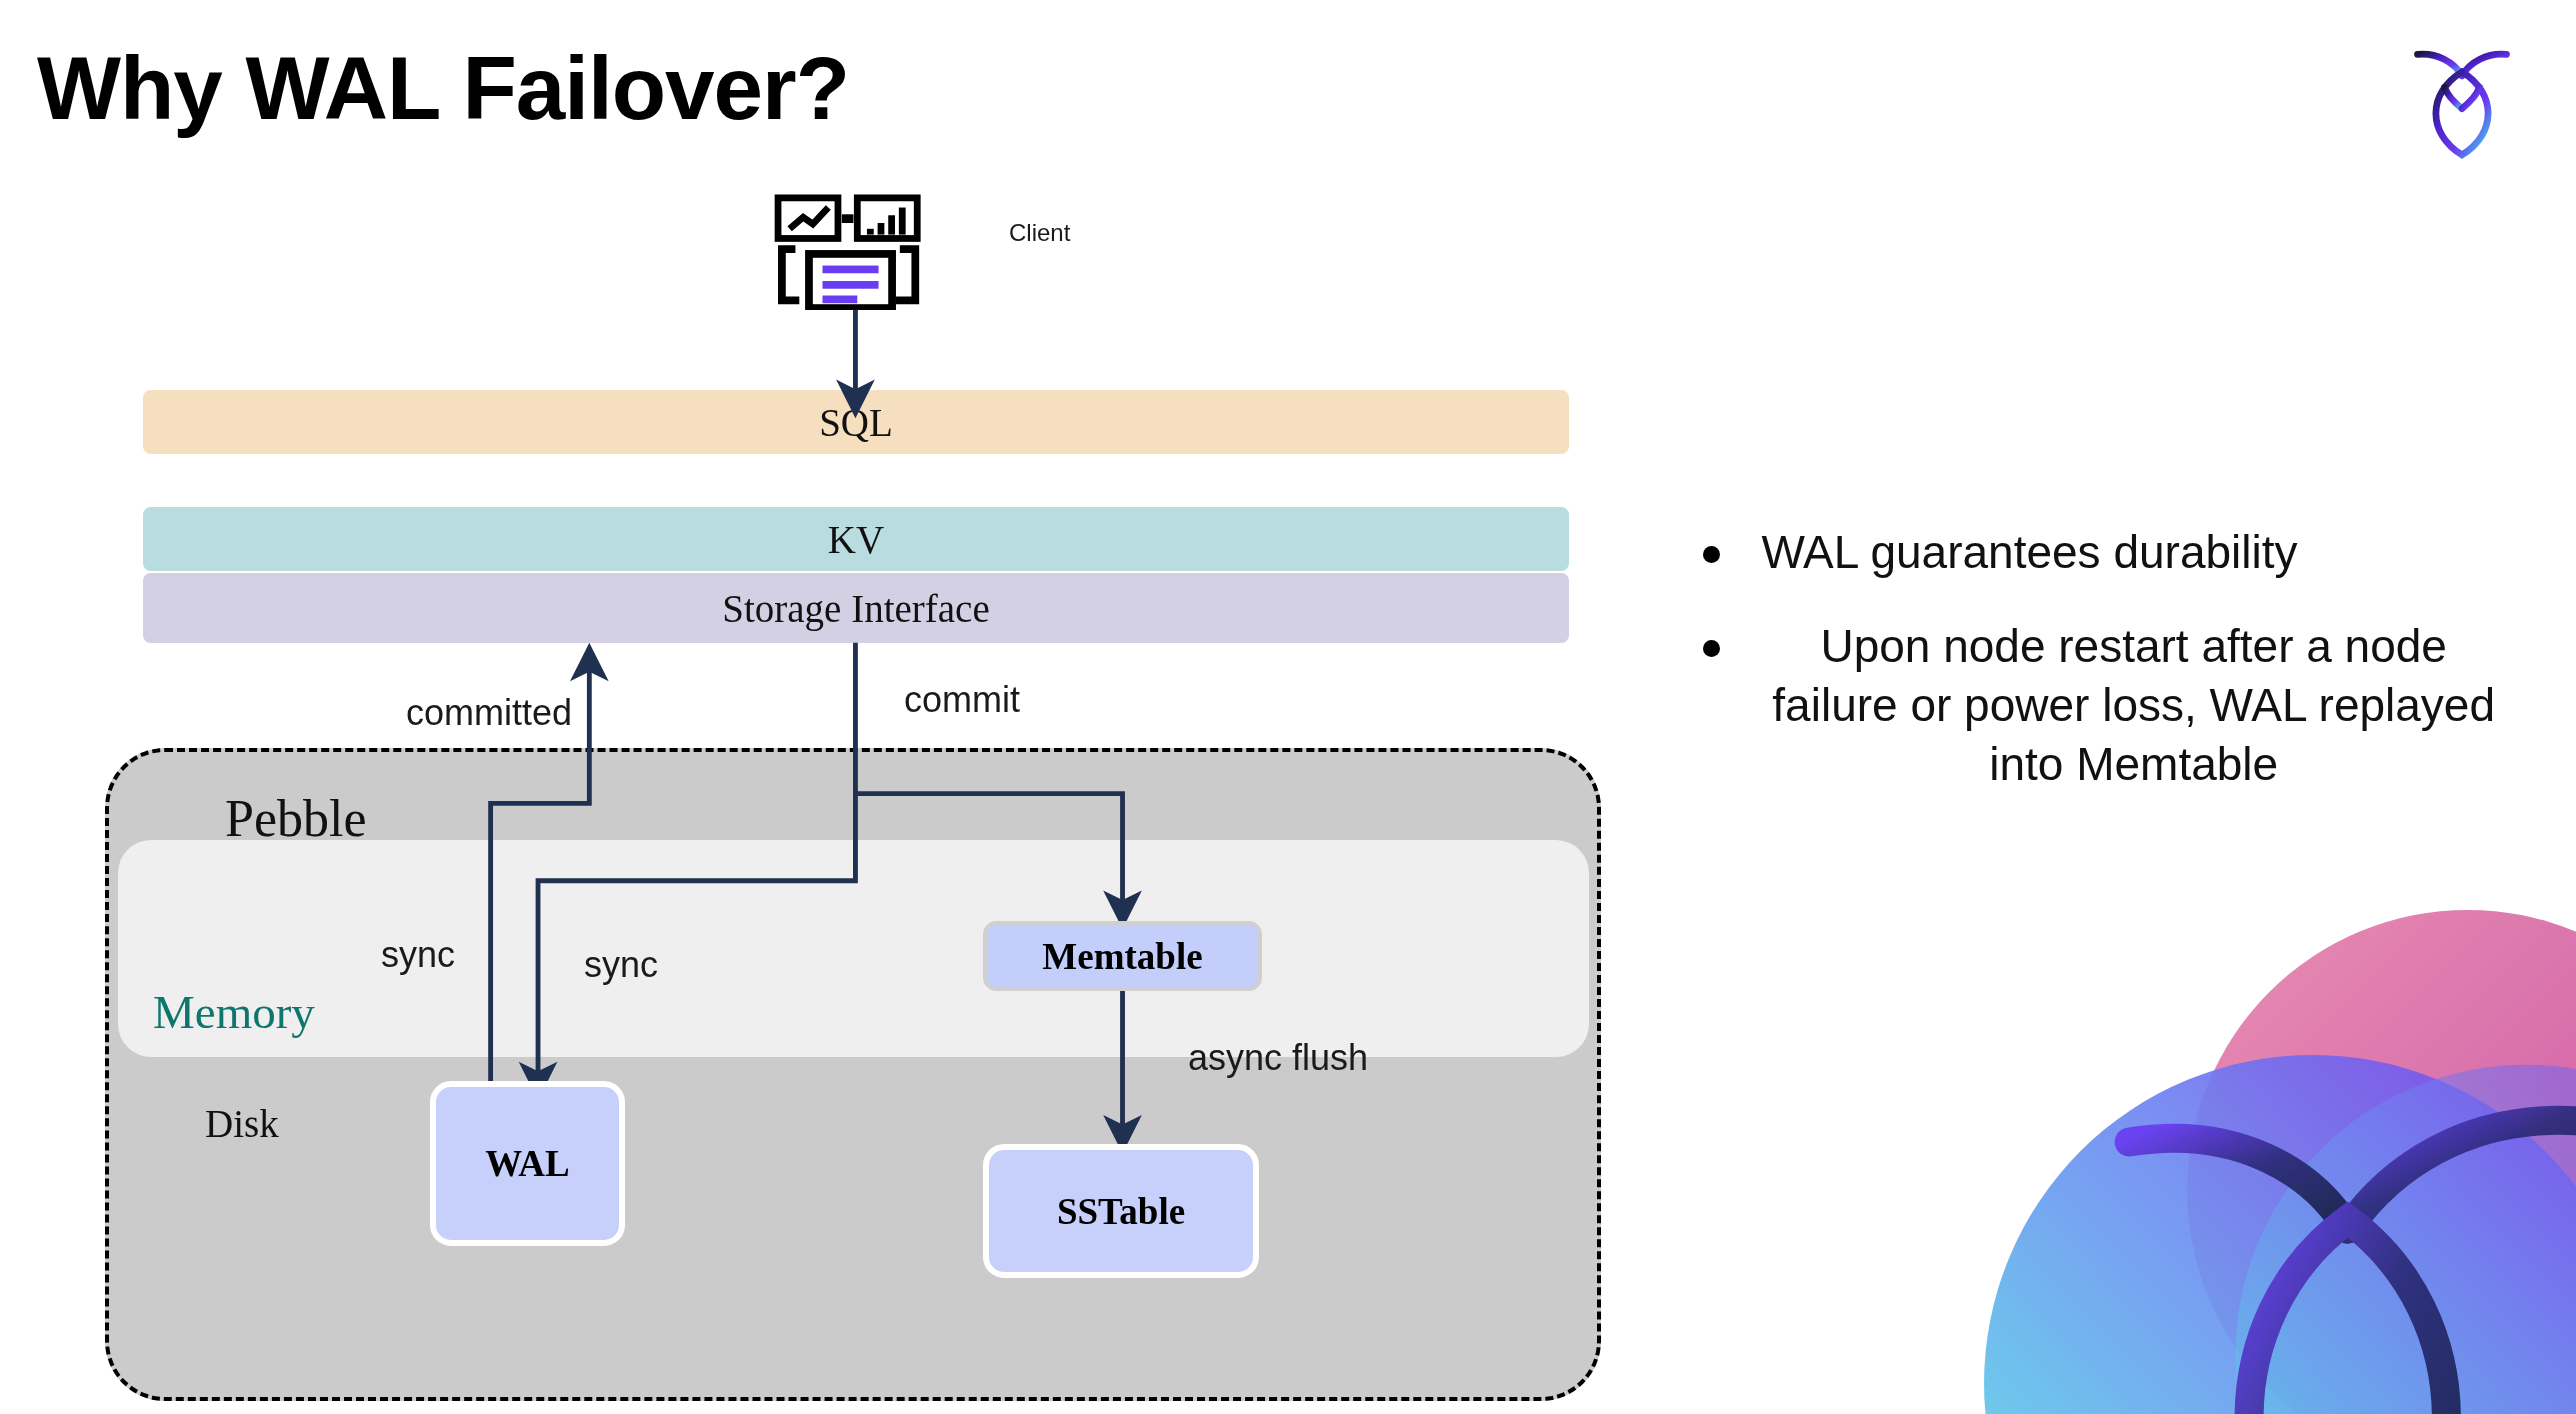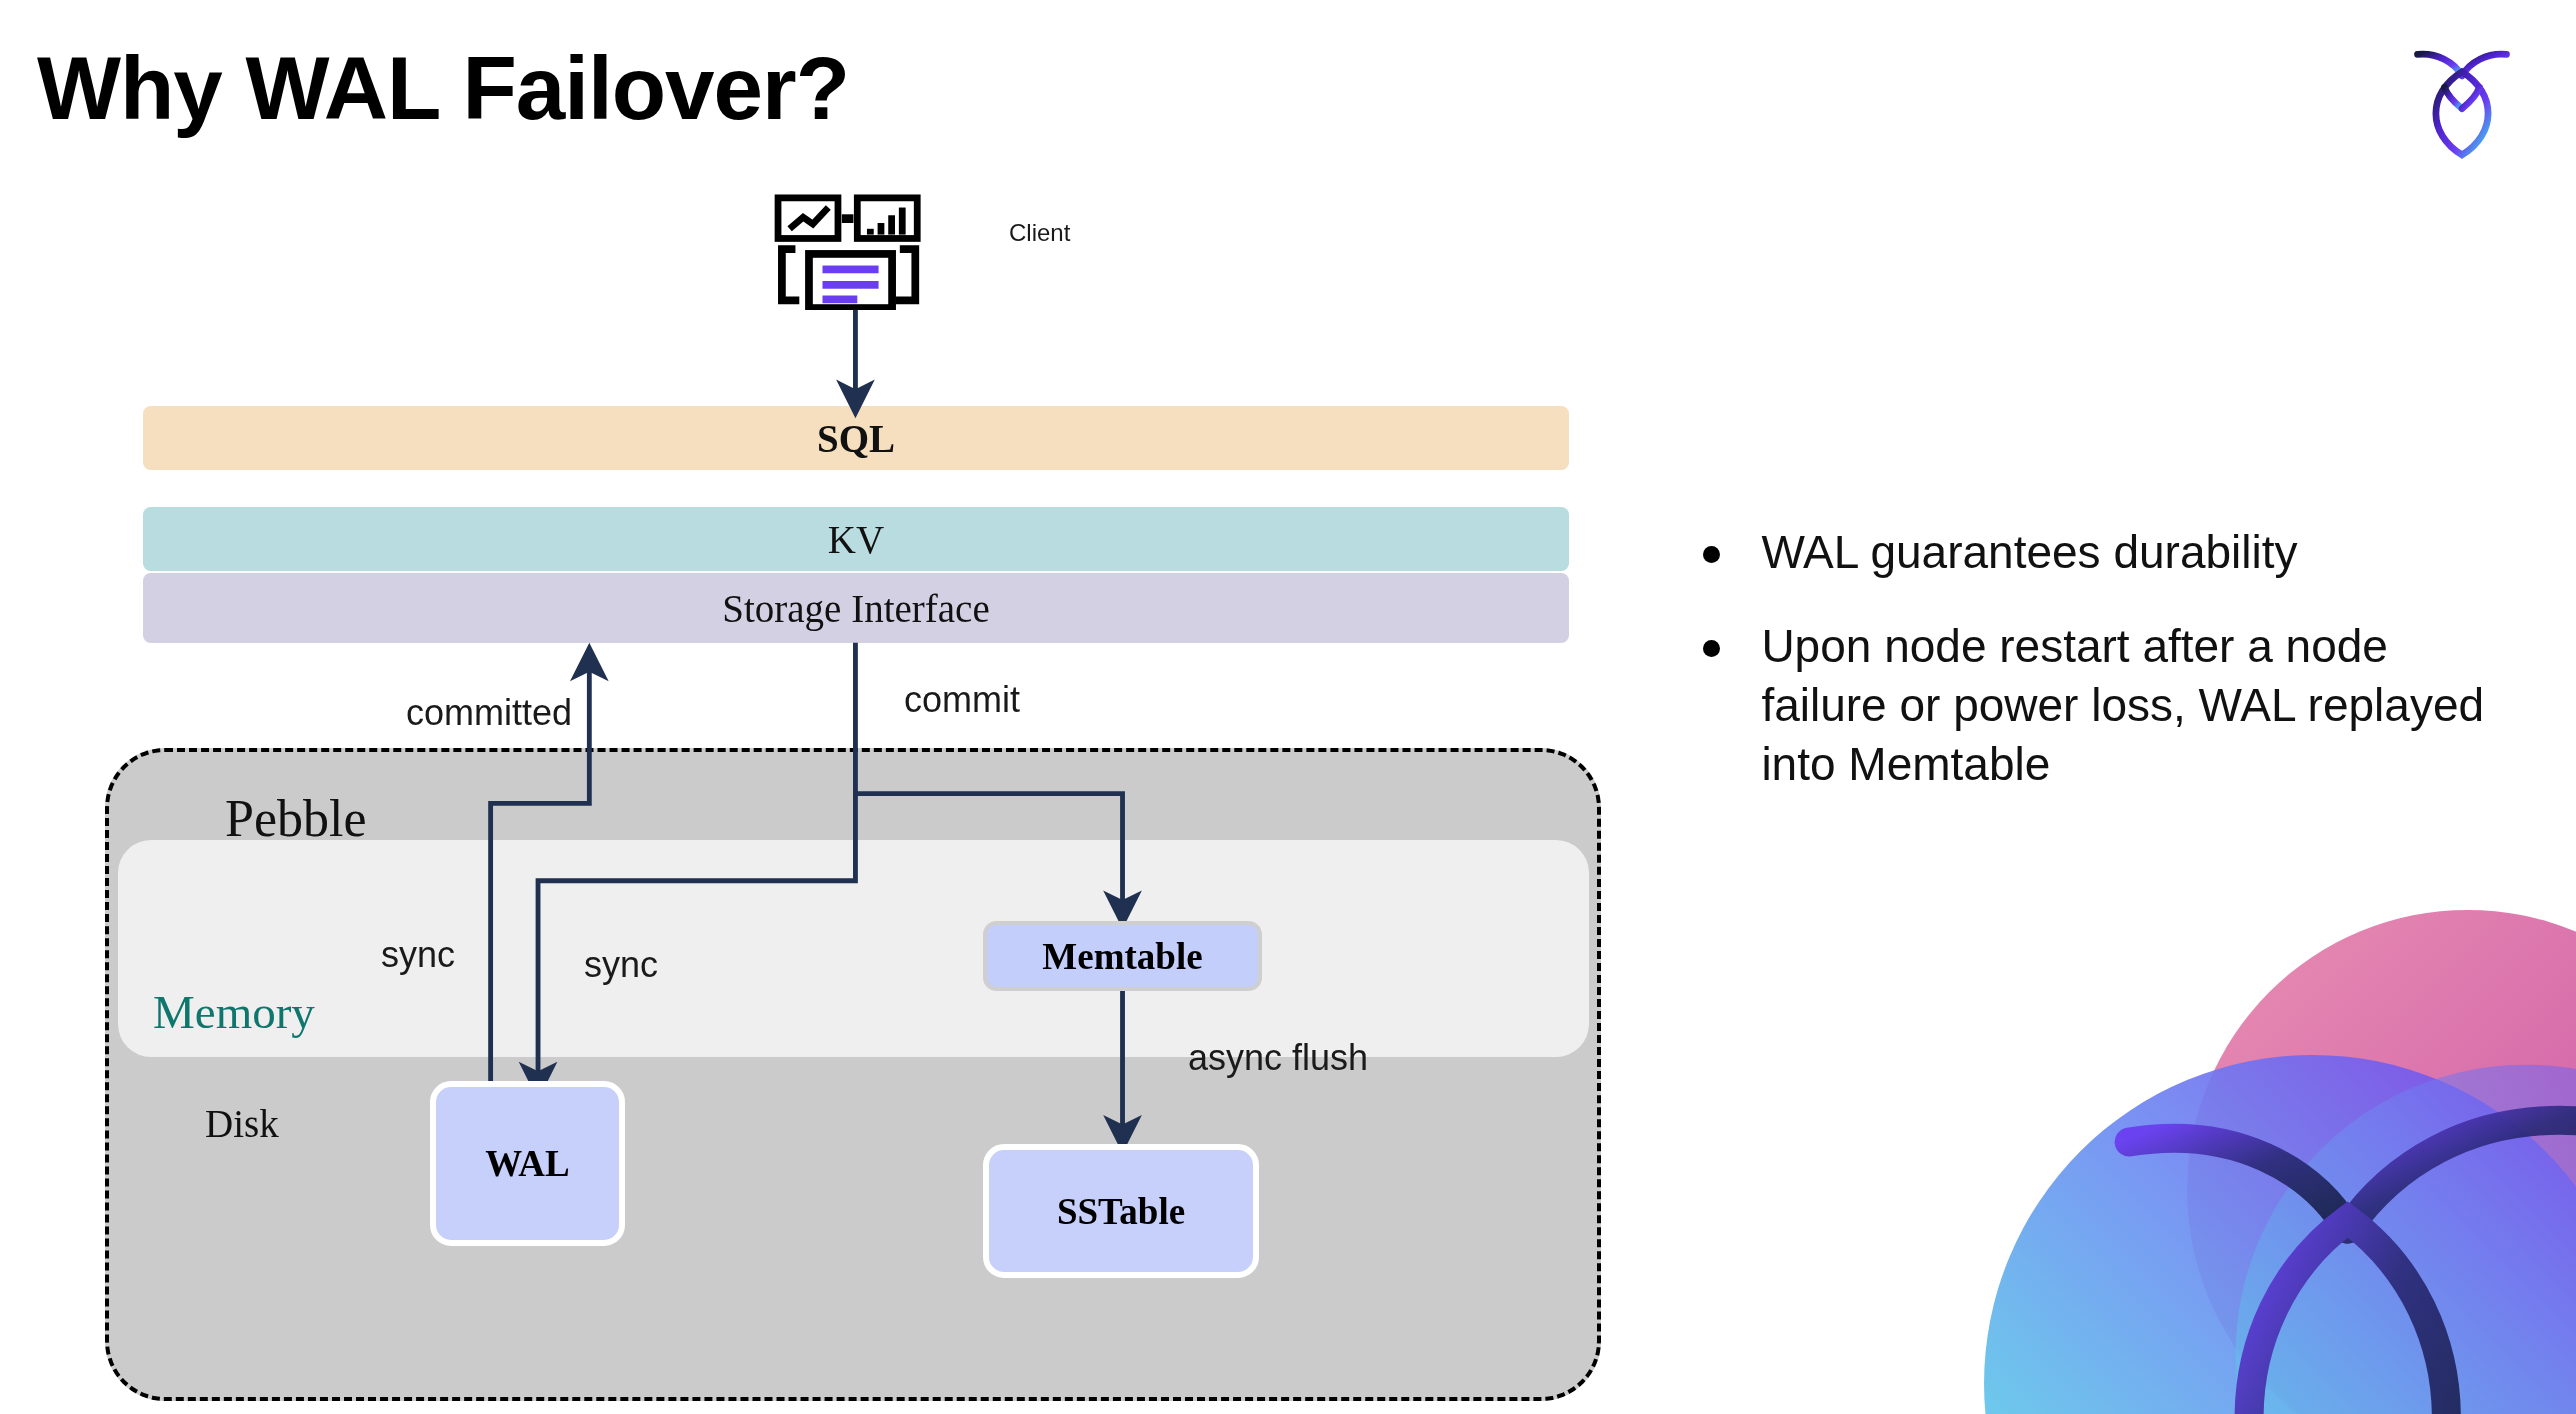--- a/index.html
+++ b/index.html
@@ -38,21 +38,21 @@
   }
 
   
   .layer-bar {
     position: absolute; left: 143px; width: 1426px; height: 64px;
     border-radius: 7.7px;
     display: flex; align-items: center; justify-content: center;
     font-family: "Liberation Serif", serif;
     font-size: 39px; color: #111;
   }
-  #bar-sql { top: 406px; background: #F5DFBE; font-weight: bold; }
+  #bar-sql { top: 390px; background: #F5DFBE; }
   #bar-kv  { top: 507px; background: #B9DCE0; }
   #bar-si  { top: 573px; height: 70px; background: #D4D0E4; }
 
   
   #pebble-box {
     position: absolute; left: 105px; top: 748px;
     width: 1496px; height: 653px;
     background: #CBCBCB;
     border: 4.8px dashed #000000;
     border-radius: 60px;
@@ -106,21 +106,21 @@
   #lbl-commit    { left: 904px;  top: 679px; }
   #lbl-sync1     { left: 381px;  top: 934px; }
   #lbl-sync2     { left: 584px;  top: 944px; }
   #lbl-asyncflush{ left: 1188px; top: 1037px; }
 
   
   #wires { position: absolute; left: 0; top: 0; width: 2576px; height: 1415px; pointer-events: none; }
 
   
   #bullets { position: absolute; left: 1703px; top: 523px; width: 803px; }
-  .bullet-row { display: flex; align-items: flex-start; margin-bottom: 35px; }
+  .bullet-row { display: flex; align-items: flex-start; margin-bottom: 35px; text-align: center; }
   .bullet-dot {
     flex: 0 0 auto; width: 17.4px; height: 17.4px; border-radius: 50%;
     background: #000; margin-top: 23px; margin-right: 41px;
   }
   .bullet-text {
     font-family: "Liberation Sans", sans-serif;
     font-size: 46px; line-height: 1.28; color: #111;
   }
 </style>
 </head>

